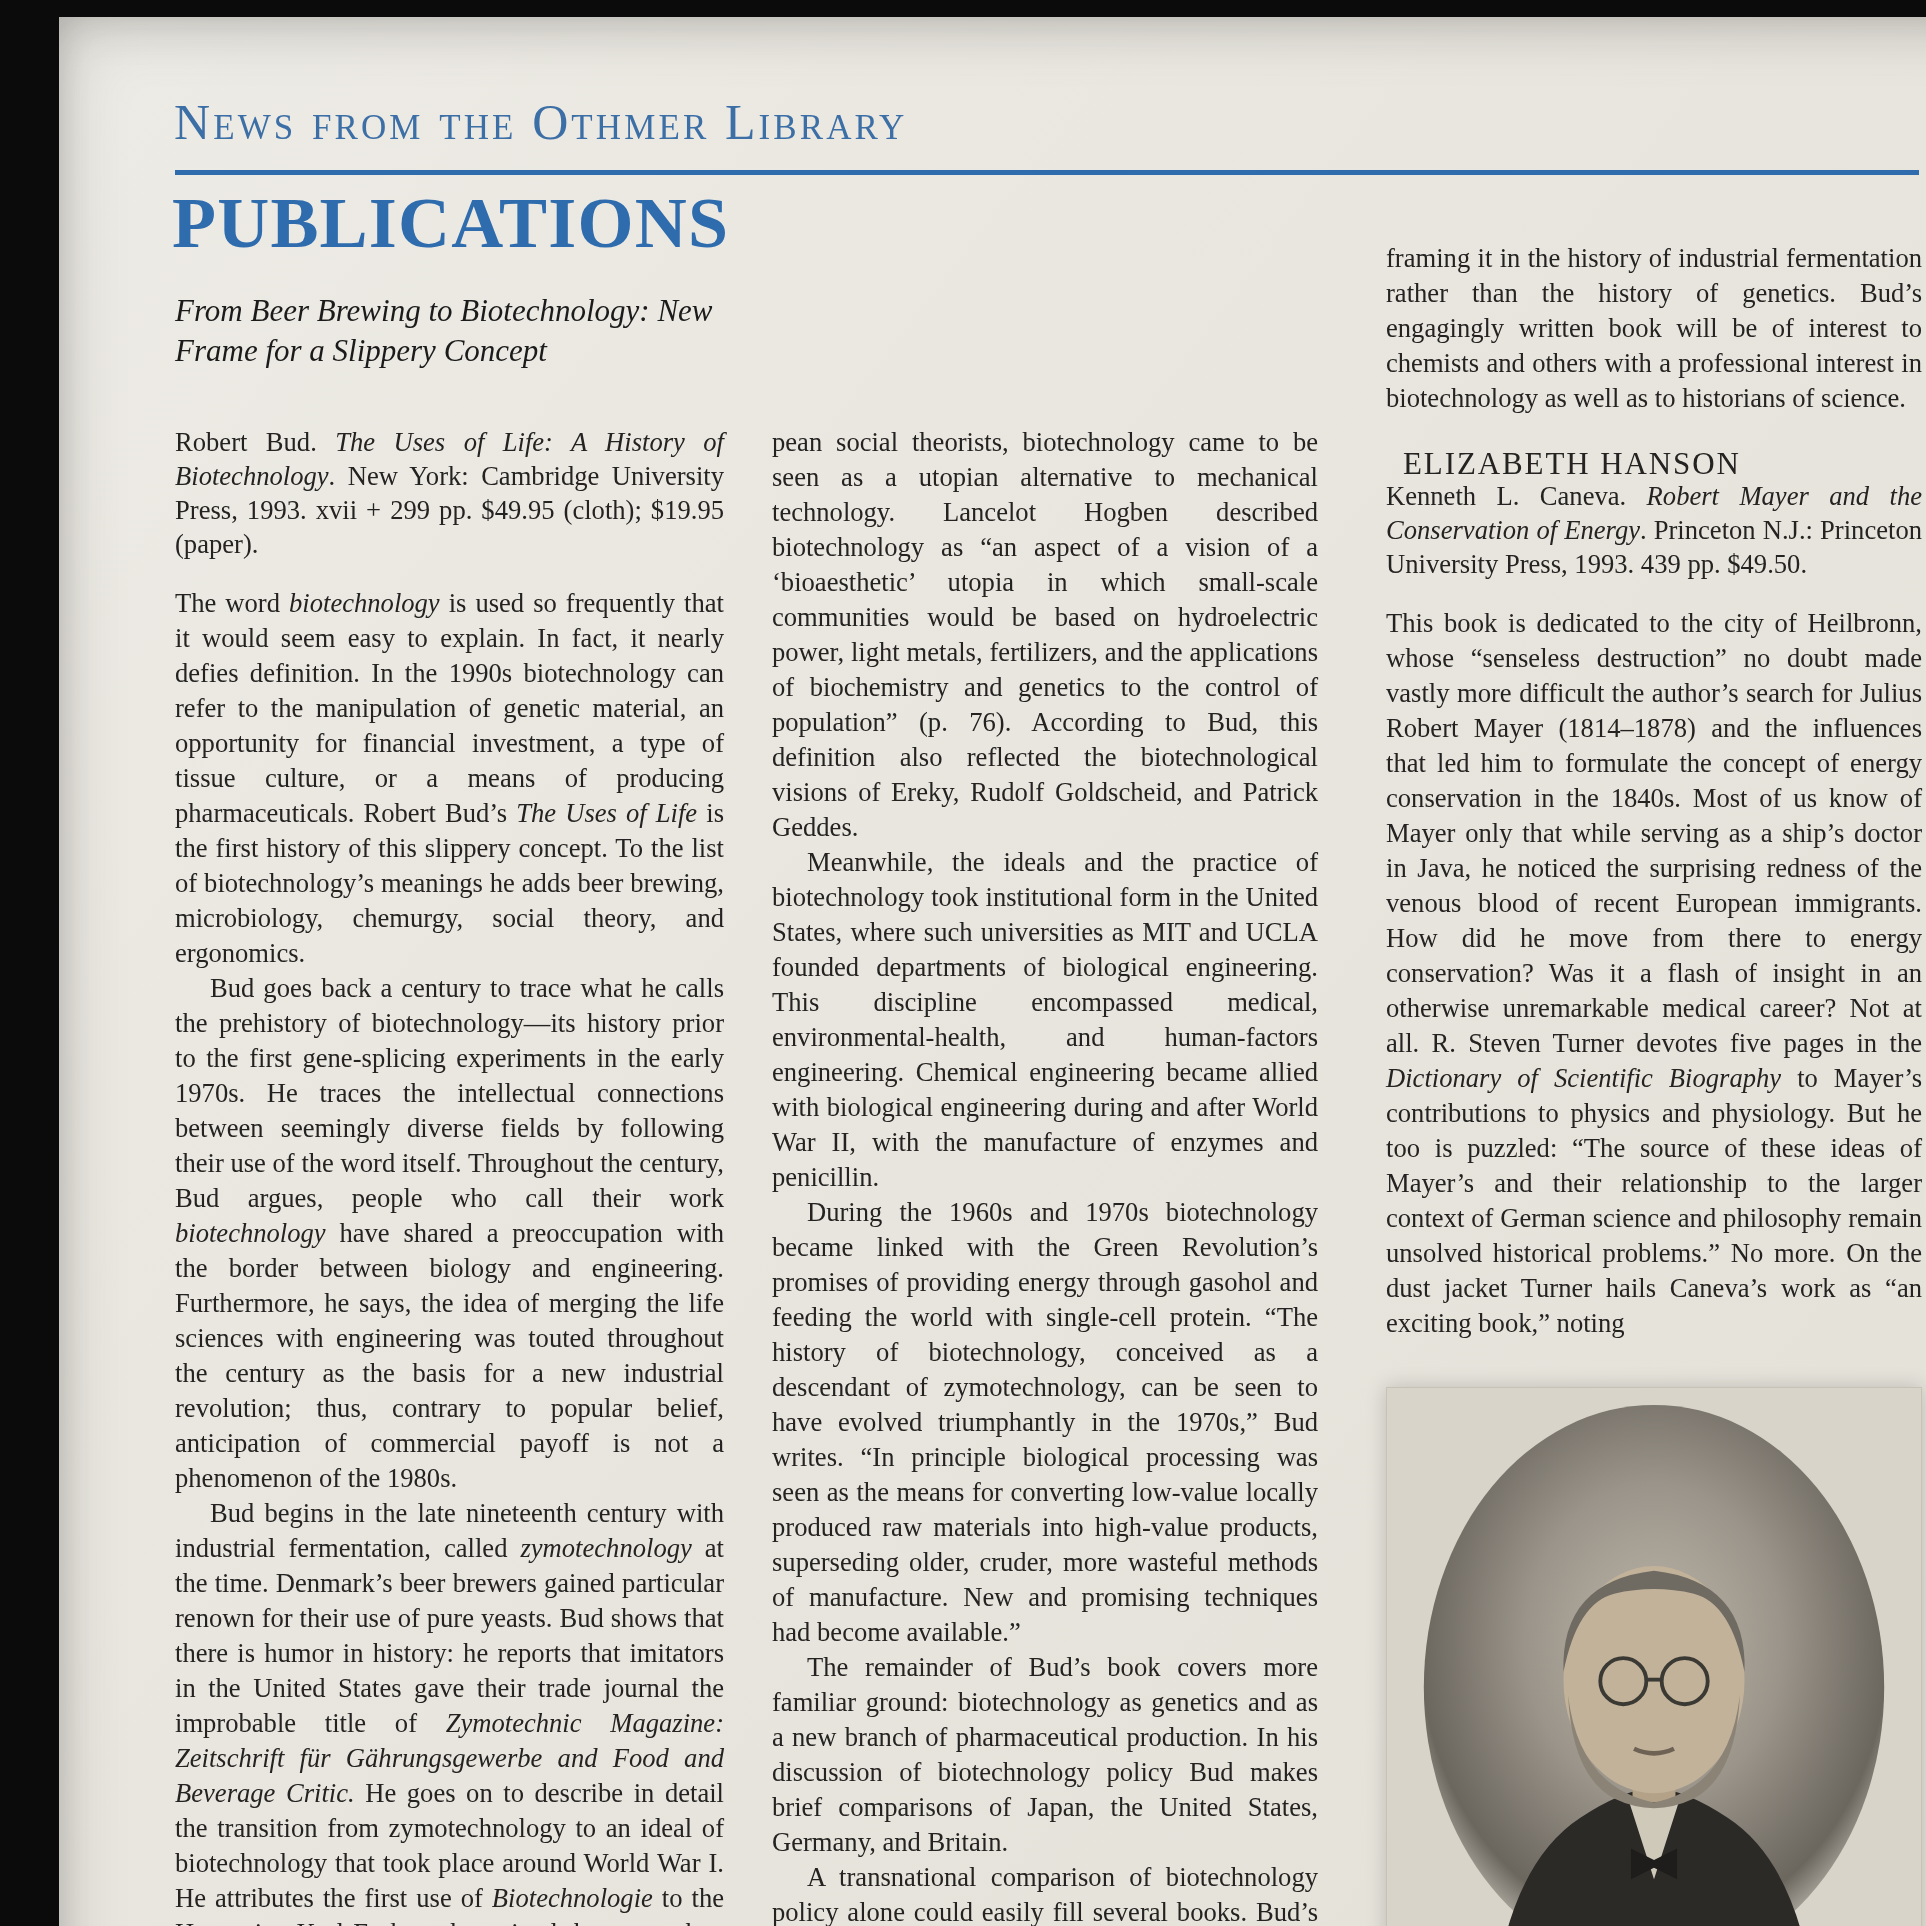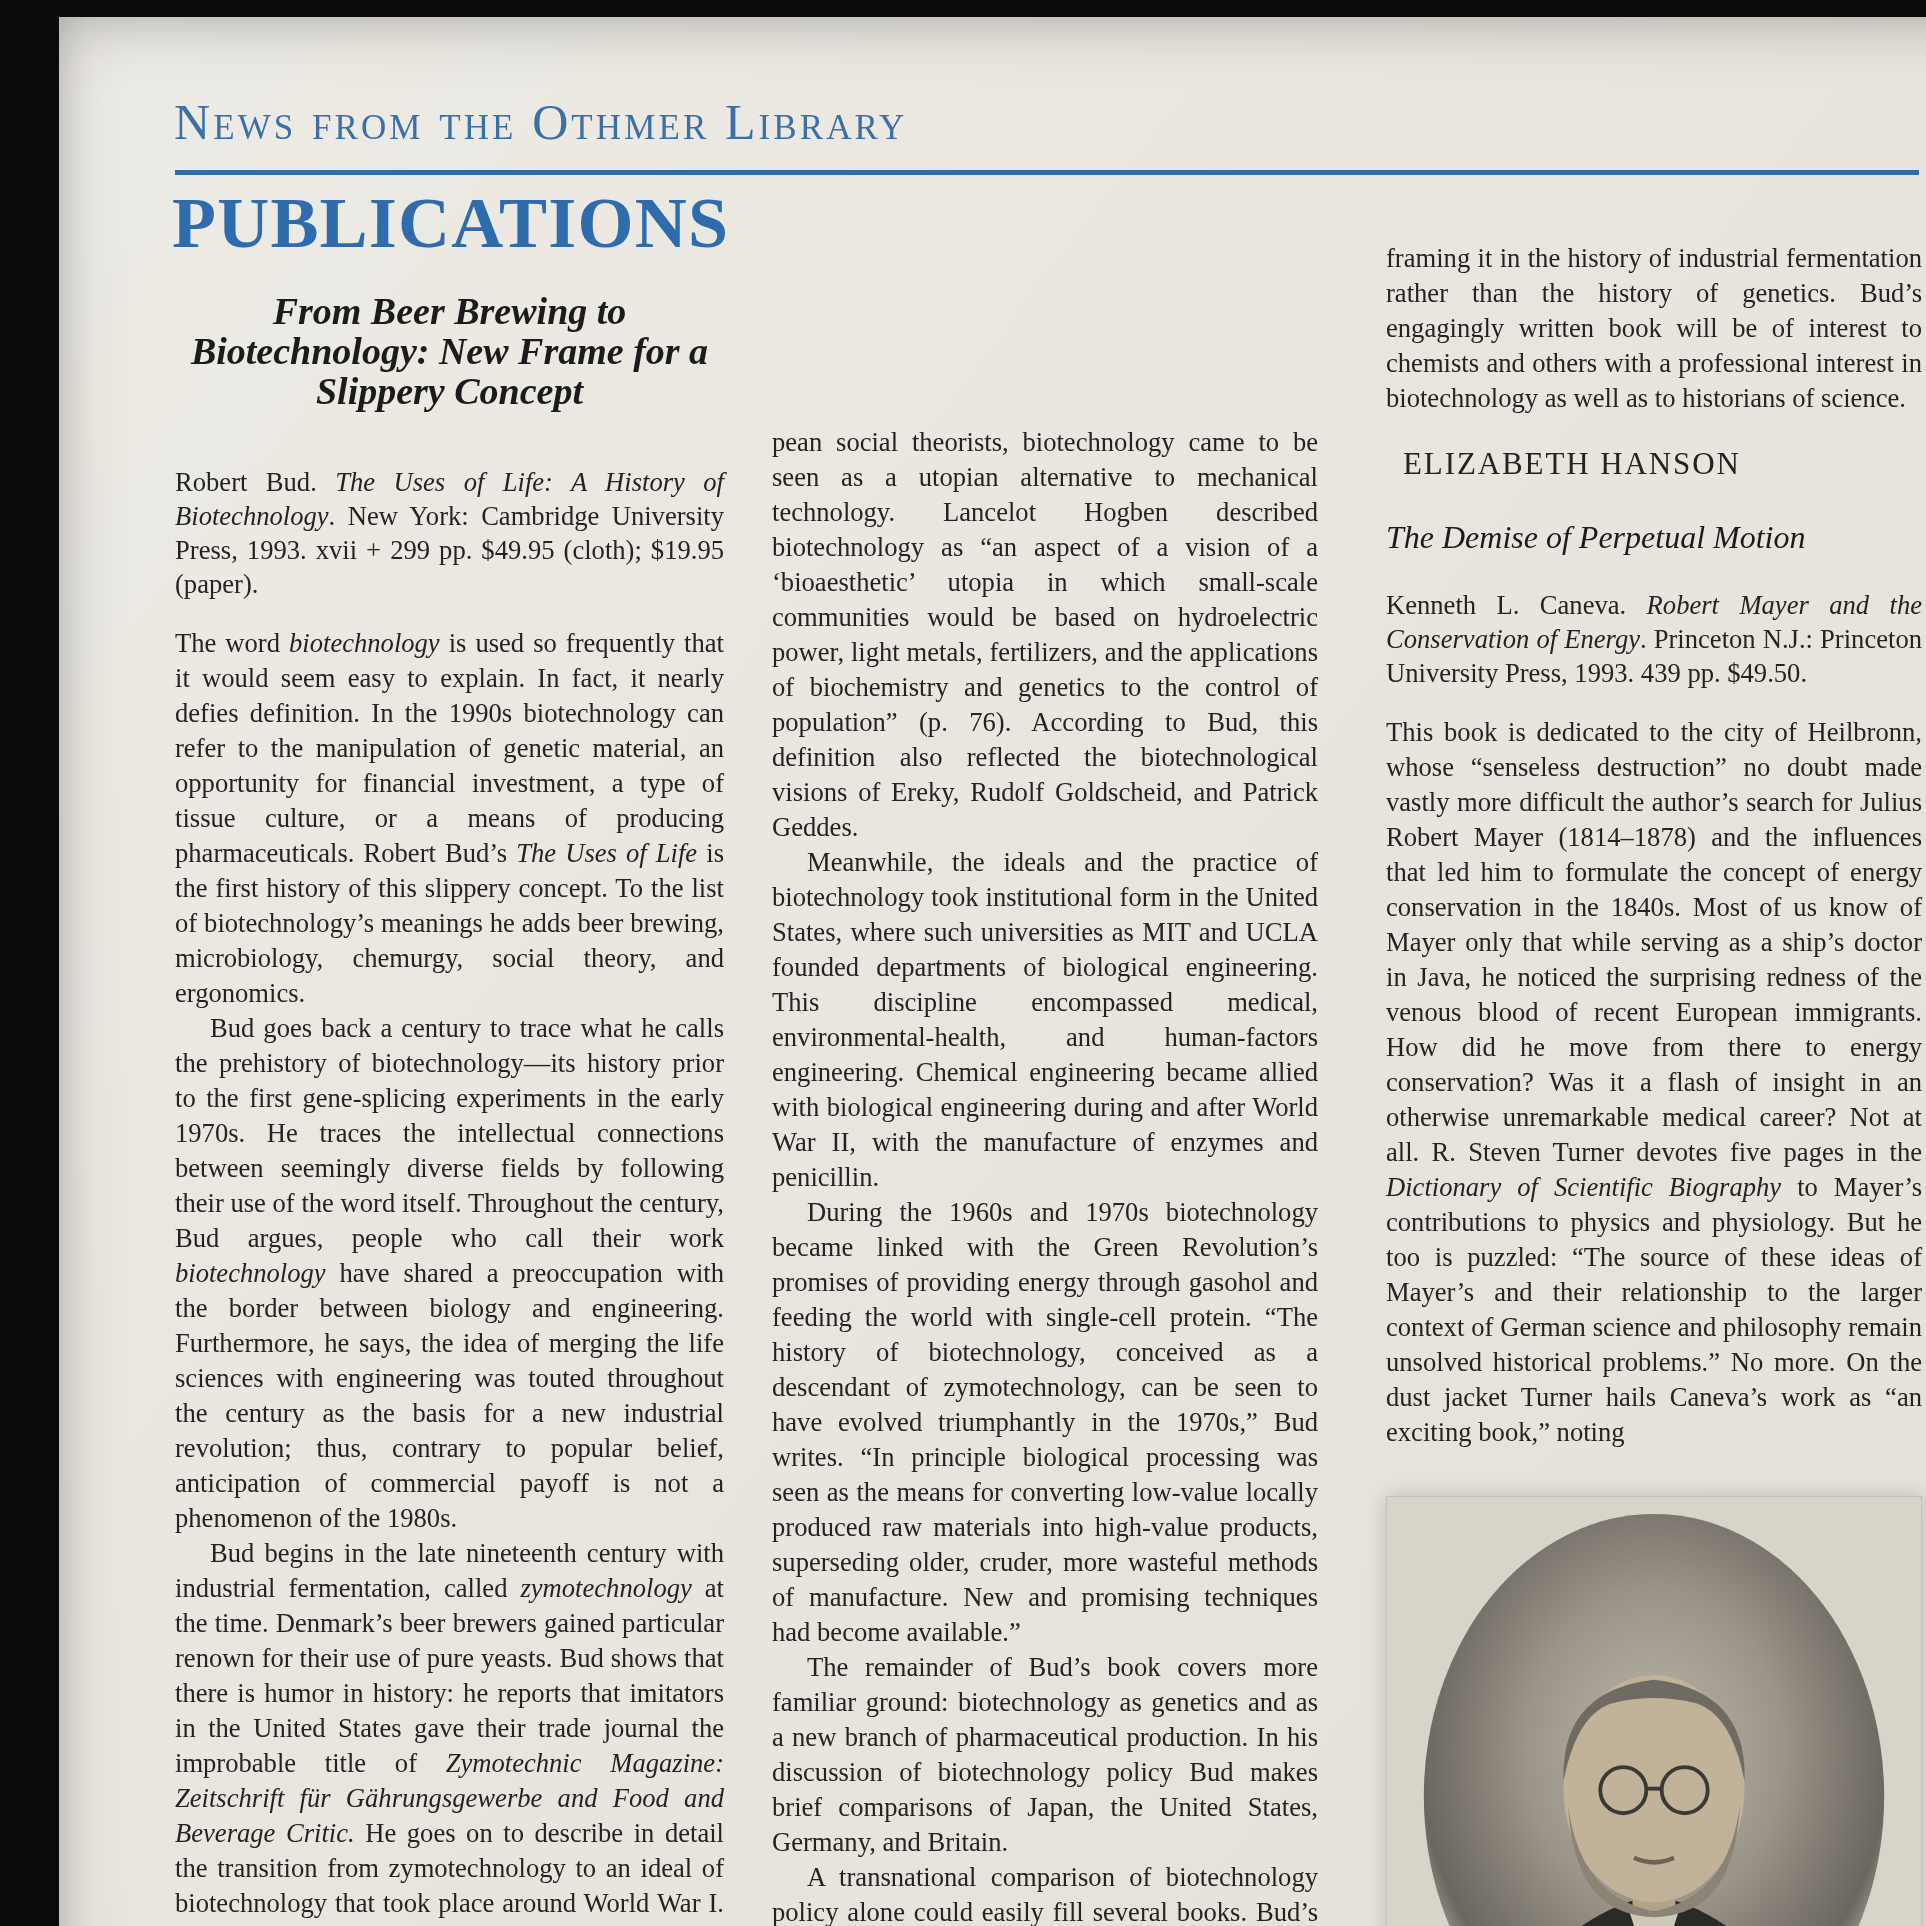--- a/index.html
+++ b/index.html
@@ -45,24 +45,23 @@
   }
 
   
   .col { position: absolute; }
   .col-1 { left: 116px;  top: 274px;  width: 549px; }
   .col-2 { left: 713px; top: 408px; width: 546px; }
   .col-3 { left: 1327px; top: 224px;  width: 536px; }
 
   .article-title {
     margin: 0 0 54px 0;
-    font-style: italic; font-weight: bold;
-    font-size: 38px; line-height: 40px;
+    font-style: italic; font-weight: normal;
+    font-size: 31px; line-height: 40px;
     color: #1b1b1b;
-    text-align: center;
   }
   .article-title-2 {
     margin: 39px 0 31px 0;
     font-style: italic; font-weight: normal;
     font-size: 32px; line-height: 39px;
     color: #1b1b1b;
   }
   .citation {
     margin: 0 0 25px 0;
     font-size: 26.6px; line-height: 34px;
@@ -118,21 +117,20 @@
     <p class="body ind"><span>Meanwhile, the ideals and the practice of biotechnology took institutional form in the United States, where such universities as MIT and UCLA founded departments of biological engineering. This discipline encompassed medical, environmental-health, and human-factors engineering. Chemical engineering became allied with biological engineering during and after World War II, with the manufacture of enzymes and penicillin.</span></p>
     <p class="body ind"><span>During the 1960s and 1970s biotechnology became linked with the Green Revolution’s promises of providing energy through gasohol and feeding the world with single-cell protein. “The history of biotechnology, conceived as a descendant of zymotechnology, can be seen to have evolved triumphantly in the 1970s,” Bud writes. “In principle biological processing was seen as the means for converting low-value locally produced raw materials into high-value products, superseding older, cruder, more wasteful methods of manufacture. New and promising techniques had become available.”</span></p>
     <p class="body ind"><span>The remainder of Bud’s book covers more familiar ground: biotechnology as genetics and as a new branch of pharmaceutical production. In his discussion of biotechnology policy Bud makes brief comparisons of Japan, the United States, Germany, and Britain.</span></p>
     <p class="body ind"><span>A transnational comparison of biotechnology policy alone could easily fill several books. Bud’s aim rather is a sweeping view of the evolution of a concept. In this first-run effort to construct a history of biotechnology he synthesizes an impressive variety of sources. He also succeeds in portraying biotechnology from a fresh angle by</span></p>
   </section>
 
   <section class="col col-3">
     <p class="body"><span>framing it in the history of industrial fermentation rather than the history of genetics. Bud’s engagingly written book will be of interest to chemists and others with a professional interest in biotechnology as well as to historians of science.</span></p>
     <p class="reviewer">ELIZABETH HANSON</p>
 
-    <h2 class="article-title-2">The Demise of Perpetual Motion</h2>
     <p class="citation"><span class="bd">Kenneth L. Caneva. </span><span class="it">Robert Mayer and the Conservation of Energy</span><span>. Princeton N.J.: Princeton University Press, 1993. 439 pp. $49.50.</span></p>
     <p class="body"><span>This book is dedicated to the city of Heilbronn, whose “senseless destruction” no doubt made vastly more difficult the author’s search for Julius Robert Mayer (1814–1878) and the influences that led him to formulate the concept of energy conservation in the 1840s. Most of us know of Mayer only that while serving as a ship’s doctor in Java, he noticed the surprising redness of the venous blood of recent European immigrants. How did he move from there to energy conservation? Was it a flash of insight in an otherwise unremarkable medical career? Not at all. R. Steven Turner devotes five pages in the </span><span class="it">Dictionary of Scientific Biography</span><span> to Mayer’s contributions to physics and physiology. But he too is puzzled: “The source of these ideas of Mayer’s and their relationship to the larger context of German science and philosophy remain unsolved historical problems.” No more. On the dust jacket Turner hails Caneva’s work as “an exciting book,” noting</span></p>
 
     <figure class="portrait-figure">
       <div class="photo">
         <svg viewBox="0 0 696 800" preserveAspectRatio="none">
           <defs>
             <radialGradient id="vig" cx="50%" cy="42%" r="62%">
               <stop offset="0%" stop-color="#bdb6a9"></stop>
               <stop offset="45%" stop-color="#9a948a"></stop>

